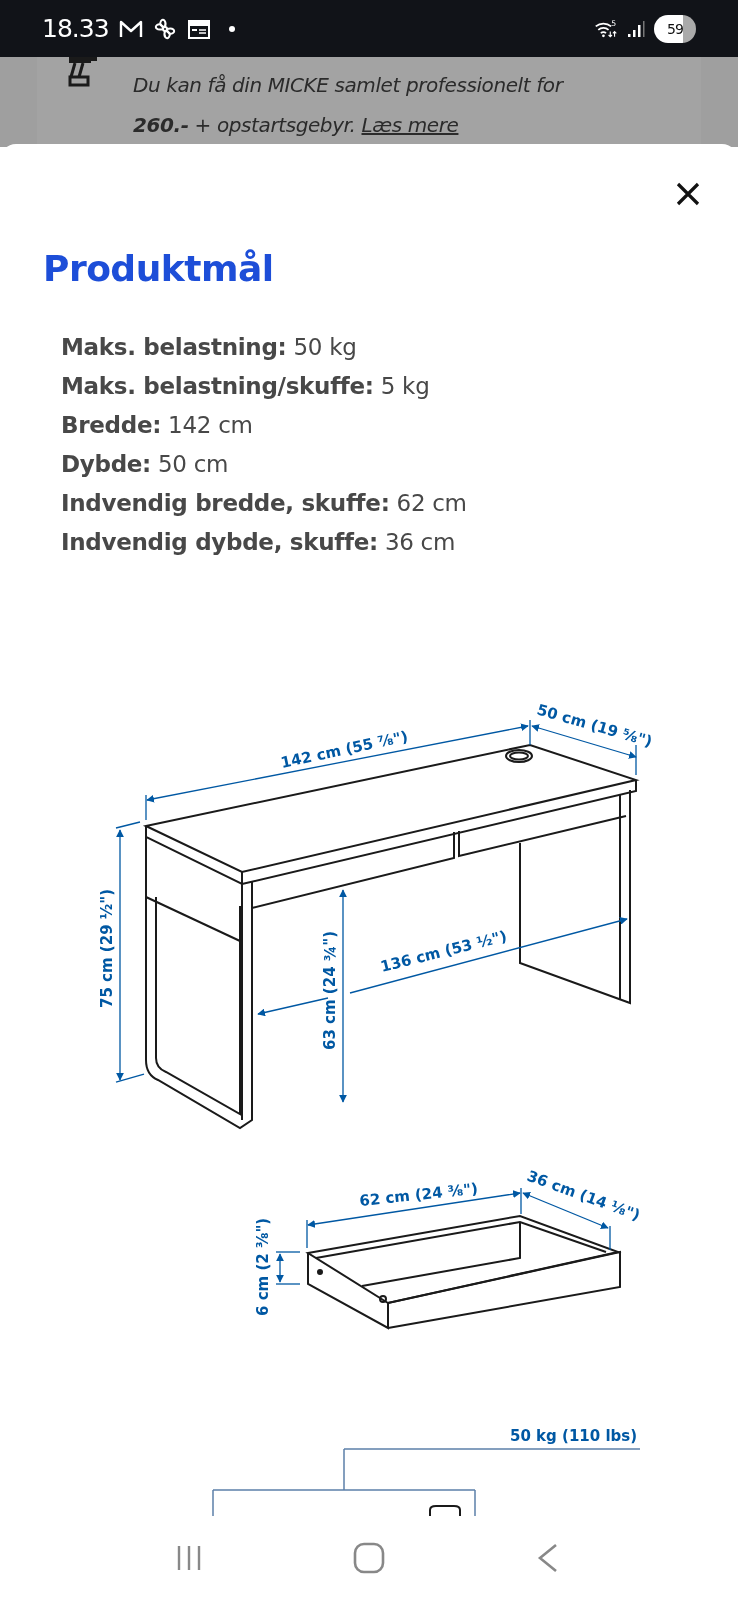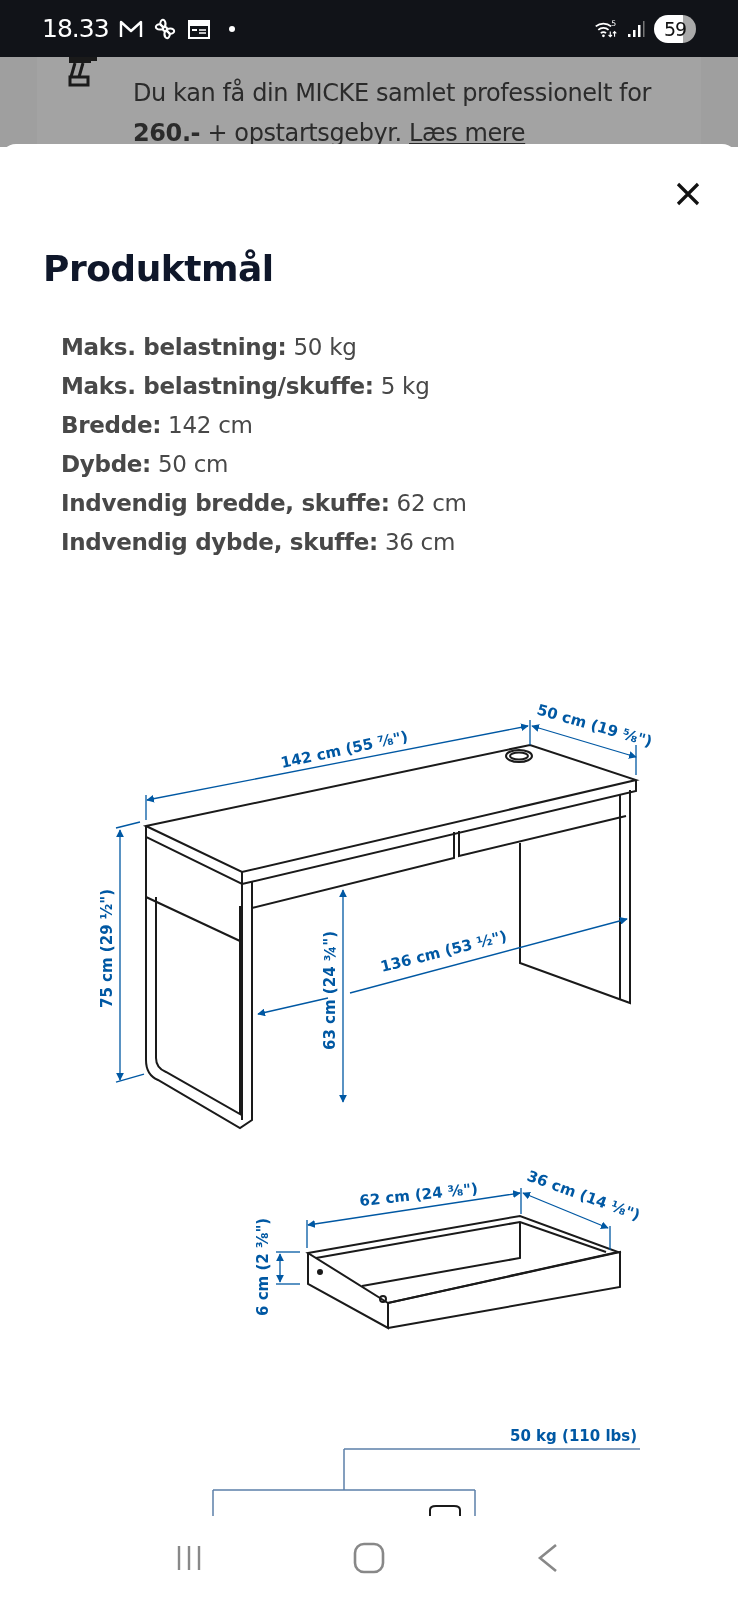--- a/index.html
+++ b/index.html
@@ -12,51 +12,51 @@
       padding: 0 42px;
     }
     .status-time { font-size: 25px; font-family: "DejaVu Sans", sans-serif; letter-spacing: -1px; }
     .status-left { display: flex; align-items: center; gap: 10px; }
     .status-icon { display: inline-flex; width: 24px; height: 24px; align-items: center; justify-content: center; }
     .status-dot { width: 6px; height: 6px; border-radius: 50%; background: #fff; margin-left: 8px; }
     .status-right { margin-left: auto; display: flex; align-items: center; gap: 6px; }
     .battery {
       width: 42px; height: 28px; border-radius: 14px;
       background: linear-gradient(to right, #fff 0 70%, #aaa 70% 100%);
-      color: #111; font-size: 19px; font-family: "DejaVu Sans", sans-serif;
+      color: #111; font-size: 14px; font-family: "DejaVu Sans", sans-serif;
       display: flex; align-items: center; justify-content: center; letter-spacing: -1px;
     }
 
     .backdrop {
       position: absolute; top: 57px; left: 0; width: 738px; height: 90px;
       background: #9f9f9f;
     }
     .banner {
       position: absolute; top: 0; left: 37px; width: 664px; height: 90px;
       background: #a3a3a3;
     }
     .banner-icon { position: absolute; left: 30px; top: 0; }
     .banner-text {
-      position: absolute; left: 96px; top: 16px; font-size: 24px; line-height: 40px; color: #2b2b2b;
-      font-family: "DejaVu Sans", sans-serif; letter-spacing: -0.4px;
+      position: absolute; left: 96px; top: 8px; font-size: 20px; line-height: 40px; color: #2b2b2b;
+      font-family: "DejaVu Sans", sans-serif; letter-spacing: -0.4px; font-style: italic;
     }
     .banner-text b { font-weight: bold; }
     .banner-link { text-decoration: underline; color: #2b2b2b; text-align: right; }
 
     .sheet {
       position: absolute; top: 144px; left: 0; width: 738px; height: 1372px;
       background: #fff; border-radius: 16px 16px 0 0; overflow: hidden;
     }
     .close-btn {
       position: absolute; top: 32px; left: 670px; width: 36px; height: 36px;
       display: flex; align-items: center; justify-content: center; cursor: pointer;
     }
     .title {
       position: absolute; top: 104px; left: 43px; font-size: 36px; font-weight: bold;
-      color: #0f172a; font-family: "DejaVu Sans", sans-serif; letter-spacing: -0.5px;
+      color: #1d4ed8; font-family: "DejaVu Sans", sans-serif; letter-spacing: -0.5px;
     }
     .specs { position: absolute; top: 184px; left: 61px; }
     .spec-row {
       font-size: 23px; line-height: 39px; font-family: "DejaVu Sans", sans-serif; color: #484848;
       letter-spacing: -0.3px; white-space: nowrap;
     }
     .spec-label { font-weight: bold; }
 
     .diagram { position: absolute; left: 0; top: 0; }
 

